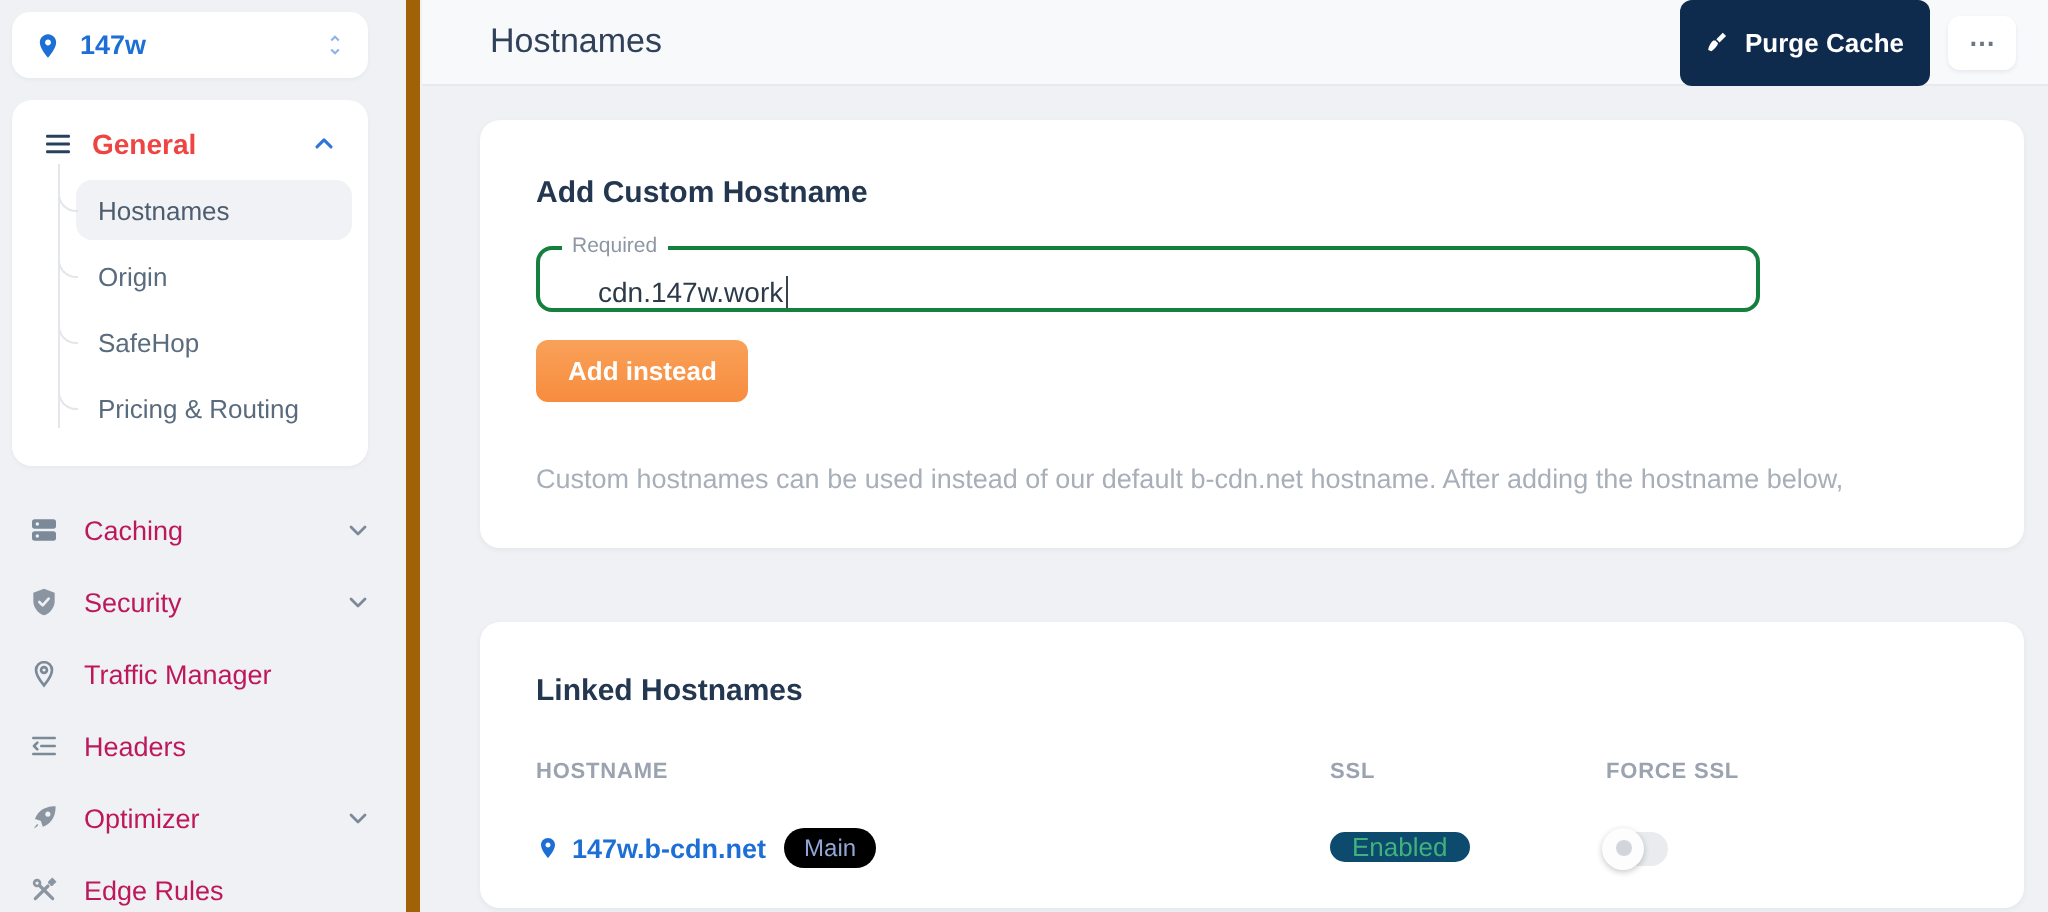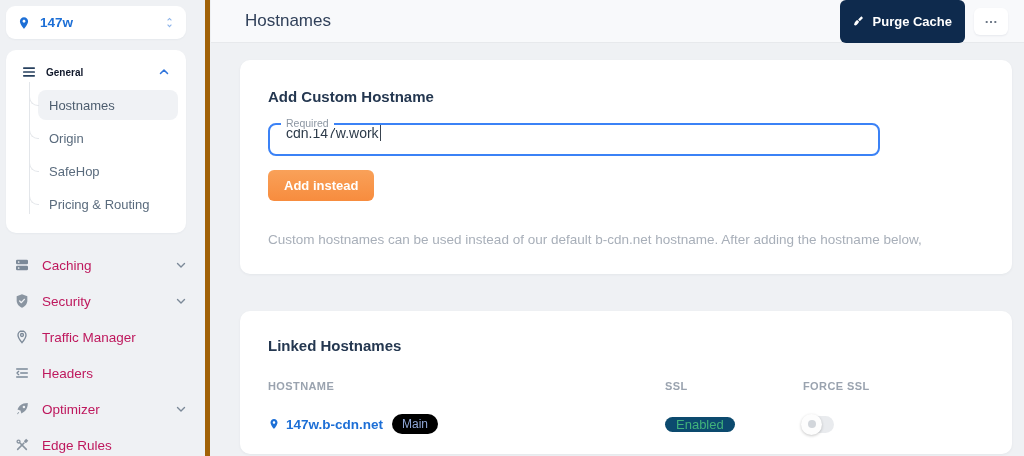--- a/index.html
+++ b/index.html
@@ -8,41 +8,41 @@
     font-family:"Liberation Sans", sans-serif;
     background:#eff1f4;
     position:relative;
     color:#3c4858;
   }
   svg { display:block; }
 
   
   .sidebar {
     position:absolute; left:0; top:0; width:210px; height:456px;
-    background:#eff1f4; border-right:5px solid #a16207;
+    background:#eff1f4; border-right:7px solid #a16207;
   }
   .zone-card {
     margin:6px 19px 11px 6px; height:33px; background:#fff;
     border-radius:9px; display:flex; align-items:center; padding:0 10px 0 11px;
     box-shadow:0 1px 2px rgba(20,40,80,.04);
   }
   .zone-card .zone-label {
     margin-left:9px; font-size:13.5px; font-weight:700; color:#1d6fd6;
   }
   .zone-card .spacer { flex:1; }
 
   .general-card {
     margin:0 19px 0 6px; background:#fff; border-radius:10px;
     padding:7px 8px 11px 8px; box-shadow:0 1px 2px rgba(20,40,80,.04);
   }
   .general-header {
     display:flex; align-items:center; height:30px; padding:0 7px;
   }
   .general-header .general-label {
-    margin-left:9px; font-size:10px; font-weight:700; color:#0f172a; flex:1;
+    margin-left:9px; font-size:14px; font-weight:700; color:#ef4444; flex:1;
   }
   .sub-items { position:relative; margin:3px 0 0 15px; }
   .sub-items::before {
     content:''; position:absolute; left:0; top:-4px; height:128px;
     width:0; border-left:1.5px solid #e3e6ea;
   }
   .sub-item {
     position:relative; margin-left:9px; height:30px; margin-bottom:3px;
     display:flex; align-items:center; padding:0 11px; border-radius:8px;
     font-size:13px; font-weight:500; color:#5a6b7d; cursor:pointer;
@@ -84,22 +84,22 @@
 
   .content { padding:17px 12px 0 29px; }
   .card {
     background:#fff; border-radius:10px; box-shadow:0 1px 3px rgba(16,30,54,.05);
   }
   .card-add { padding:28px 28px 24px 28px; }
   .card-title { font-size:15px; font-weight:700; color:#243750; }
 
   .host-input {
     position:relative; margin-top:18px; width:612px; height:33px;
-    border:2px solid #3b82f6; border-radius:8px;
-    display:flex; align-items:flex-start; padding:0 16px; cursor:text;
+    border:2px solid #15803d; border-radius:8px;
+    display:flex; align-items:flex-end; padding:0 29px; cursor:text;
   }
   .host-input .floating-label {
     position:absolute; top:-8px; left:11px; background:#fff; padding:0 5px;
     font-size:10.5px; color:#8d97a3;
   }
   .host-input .input-value { font-size:14px; color:#2c3a49; }
   .caret { display:inline-block; width:1px; height:16px; background:#39434f; margin-left:1px; vertical-align:middle; }
 
   .add-btn {
     margin-top:14px; background:linear-gradient(#f9a159,#f78c3e);

